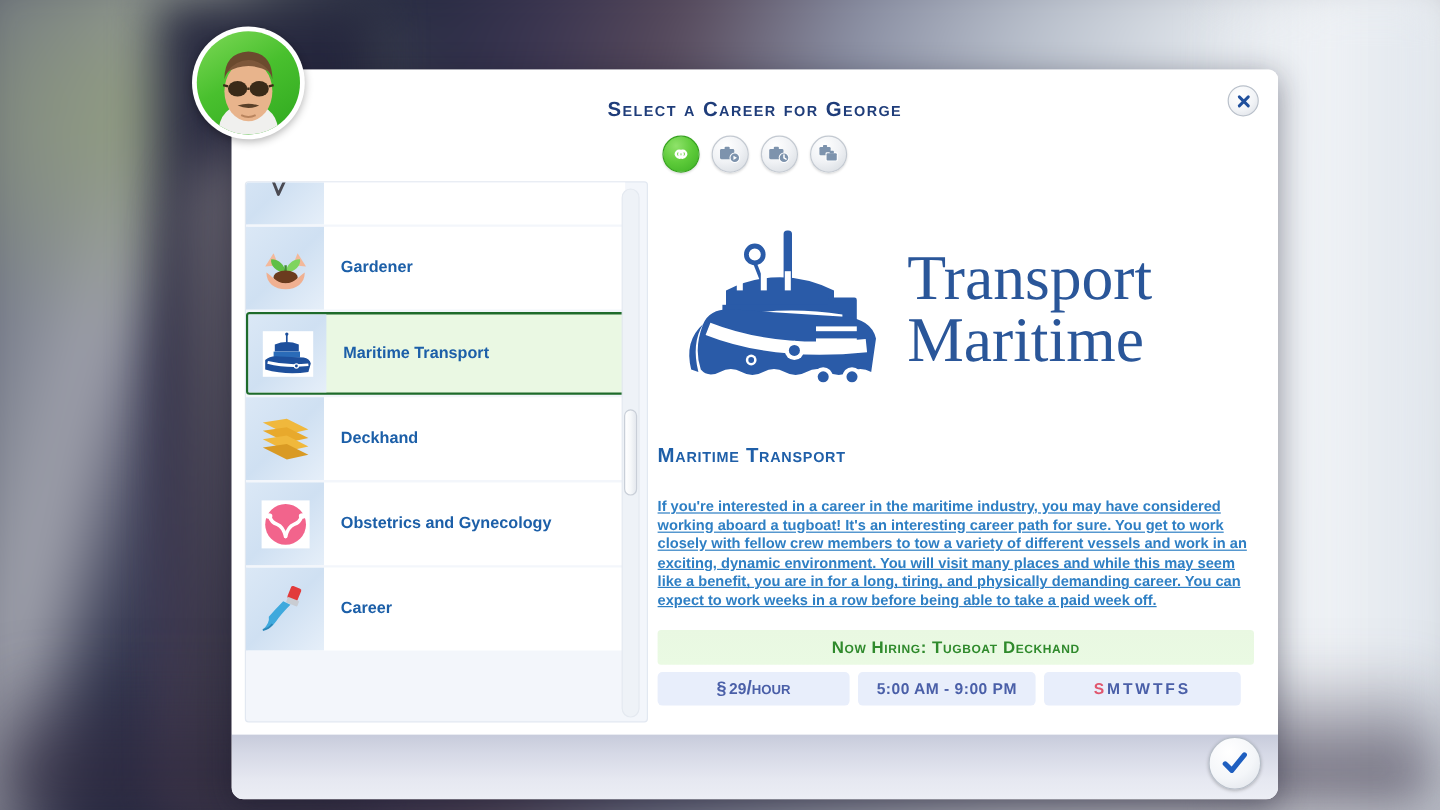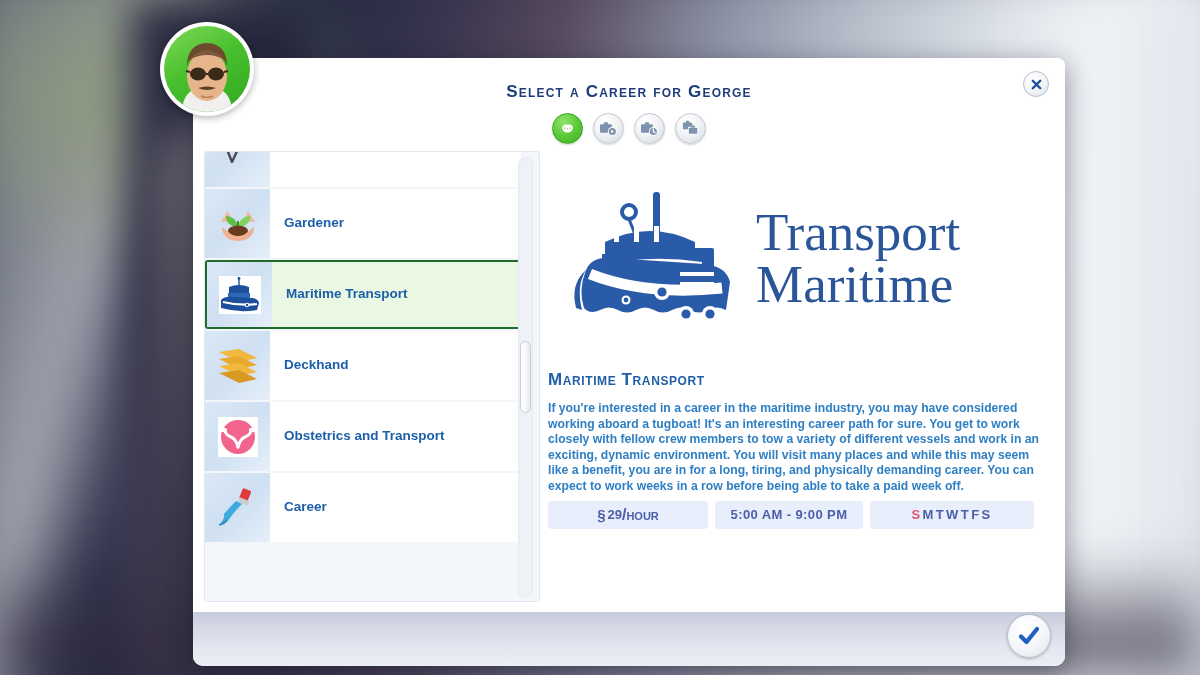--- a/index.html
+++ b/index.html
@@ -182,21 +182,21 @@
     font-size: 53px;
     line-height: .98;
     margin-left: 6px;
   }
   .detail-title {
     color: #1f5fa8; font-size: 17px; font-variant: small-caps;
     font-weight: bold; letter-spacing: .6px; margin-top: 4px;
   }
   .detail-desc {
     color: #2e7fc4; font-size: 12.2px; line-height: 1.28;
-    font-weight: bold; margin-top: 11px; width: 500px;
+    font-weight: bold; margin-top: 25px; width: 500px; text-decoration: underline;
   }
   .hiring {
     margin-top: 16px; width: 497px; height: 29px;
     background: linear-gradient(180deg,#e9f8e2 0%, #eafae3 100%);
     border-radius: 3px;
     display: flex; align-items: center; justify-content: center;
     color: #2f8a2c; font-size: 14px; font-variant: small-caps;
     font-weight: bold; letter-spacing: .5px;
   }
   .pills { margin-top: 6px; display: flex; gap: 7px; }
@@ -331,21 +331,21 @@
           <div class="row-icon">
             <svg width="48" height="44" viewBox="0 0 48 44">
               <rect x="4" y="2" width="40" height="40" fill="#ffffff"></rect>
               <circle cx="24" cy="22" r="17" fill="#f2648c"></circle>
               <path d="M24 32 q-2 -8 -7 -10 q-5 -2 -6 -6" fill="none" stroke="#ffffff" stroke-width="3" stroke-linecap="round"></path>
               <path d="M24 32 q2 -8 7 -10 q5 -2 6 -6" fill="none" stroke="#ffffff" stroke-width="3" stroke-linecap="round"></path>
               <ellipse cx="10" cy="15" rx="3" ry="2.2" fill="#ffffff"></ellipse>
               <ellipse cx="38" cy="15" rx="3" ry="2.2" fill="#ffffff"></ellipse>
             </svg>
           </div>
-          <div class="row-label">Obstetrics and Transport</div>
+          <div class="row-label">Obstetrics and Gynecology</div>
         </div>
 
         <div class="row">
           <div class="row-icon">
             <svg width="46" height="44" viewBox="0 0 46 44">
               <rect x="26" y="3" width="9" height="11" rx="1.5" transform="rotate(22 30 8)" fill="#e23b3b"></rect>
               <rect x="24" y="13" width="10" height="5" rx="1" transform="rotate(22 29 15)" fill="#c9ccd2"></rect>
               <path d="M27 18 q-8 8 -12 14 q-4 6 -11 7 q6 -6 5 -11 q6 -7 12 -13 Z" fill="#3fa9dd"></path>
               <path d="M4 39 q5 -1 8 -5" stroke="#2a86b8" stroke-width="1.6" fill="none"></path>
             </svg>
@@ -392,20 +392,21 @@
         </svg>
         <div class="logo-text">
           <div>Transport</div>
           <div>Maritime</div>
         </div>
       </div>
 
       <div class="detail-title">Maritime Transport</div>
       <div class="detail-desc">If you're interested in a career in the maritime industry, you may have considered working aboard a tugboat! It's an interesting career path for sure. You get to work closely with fellow crew members to tow a variety of different vessels and work in an exciting, dynamic environment. You will visit many places and while this may seem like a benefit, you are in for a long, tiring, and physically demanding career. You can expect to work weeks in a row before being able to take a paid week off.</div>
 
+      <div class="hiring">Now Hiring: Tugboat Deckhand</div>
 
       <div class="pills">
         <div class="pill pill-wage">
           <span class="sim-sym">§</span>
             <span>29</span>
             <span class="per-hour">/hour</span>
         </div>
         <div class="pill pill-hours">5:00 AM - 9:00 PM</div>
         <div class="pill pill-days">
           <span class="day-off">S</span>

